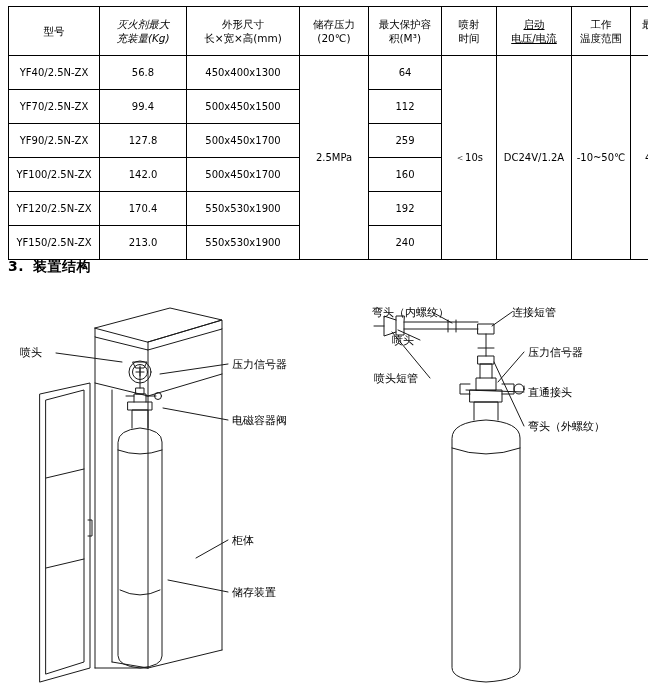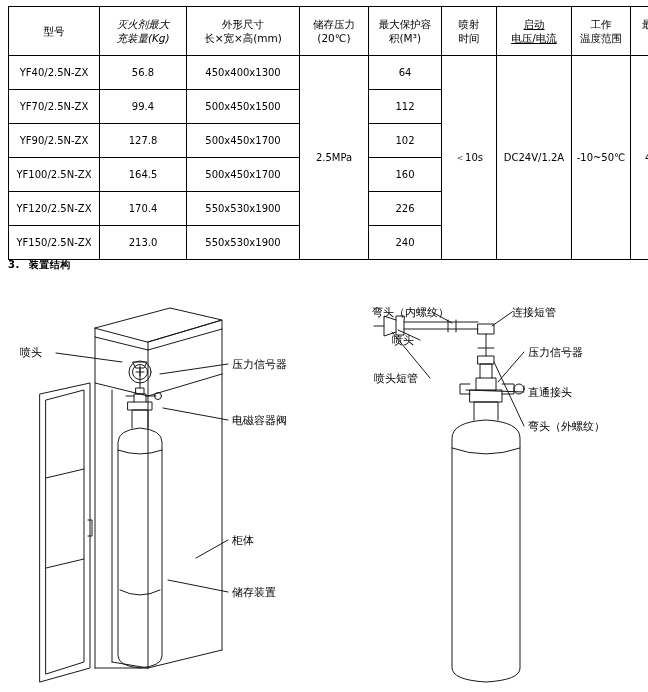--- a/index.html
+++ b/index.html
@@ -55,21 +55,21 @@
   .col-spray   { width: 52px; }
   .col-start   { width: 72px; text-decoration: underline; }
   .col-temp    { width: 56px; }
   .col-maxp    { width: 62px; }
 
   
   .section-head {
     position: absolute;
     left: 8px;
     top: 258px;
-    font-size: 10px;
+    font-size: 14px;
     font-weight: bold;
     letter-spacing: 0.5px;
   }
   .section-head .num { margin-right: 9px; }
 
   
   .figure {
     position: absolute;
     left: 0;
     top: 290px;
@@ -144,33 +144,33 @@
       <tr>
         <td>YF70/2.5N-ZX</td>
         <td>99.4</td>
         <td>500x450x1500</td>
         <td>112</td>
       </tr>
       <tr>
         <td>YF90/2.5N-ZX</td>
         <td>127.8</td>
         <td>500x450x1700</td>
-        <td>102</td>
+        <td>259</td>
       </tr>
       <tr>
         <td>YF100/2.5N-ZX</td>
-        <td>164.5</td>
+        <td>142.0</td>
         <td>500x450x1700</td>
         <td>160</td>
       </tr>
       <tr>
         <td>YF120/2.5N-ZX</td>
         <td>170.4</td>
         <td>550x530x1900</td>
-        <td>226</td>
+        <td>192</td>
       </tr>
       <tr>
         <td>YF150/2.5N-ZX</td>
         <td>213.0</td>
         <td>550x530x1900</td>
         <td>240</td>
       </tr>
     </tbody>
   </table>
 

